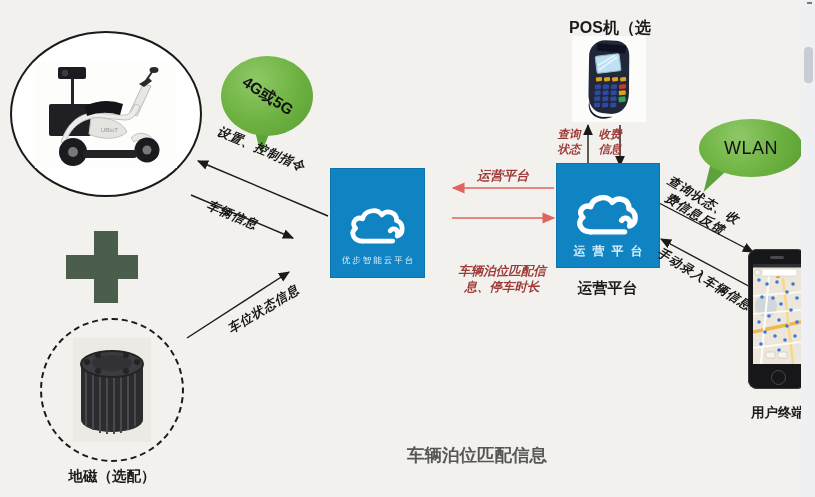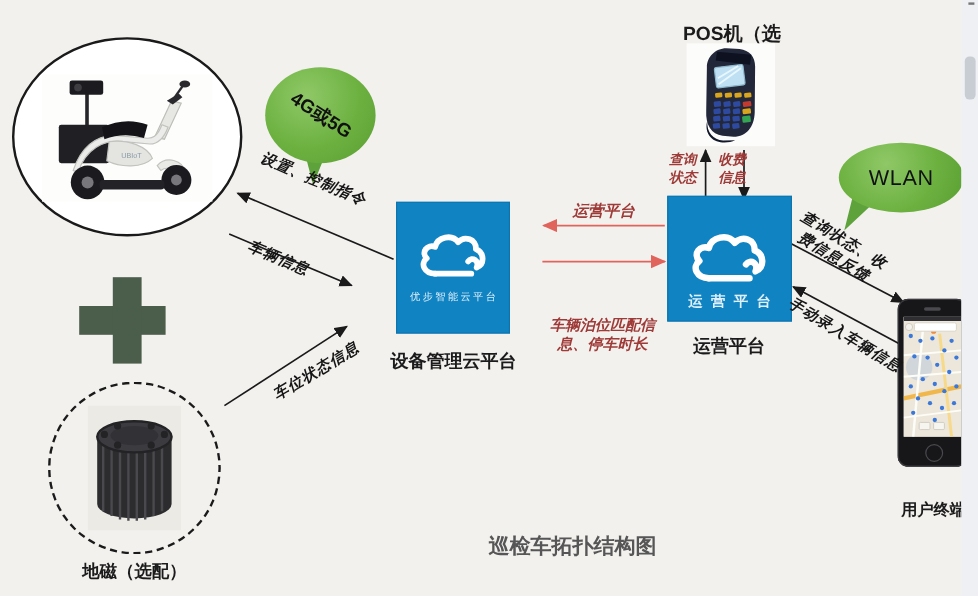--- a/index.html
+++ b/index.html
@@ -22,21 +22,21 @@
        border-radius:50%;display:flex;align-items:center;justify-content:center;}
   
   .plus-h{position:absolute;left:66px;top:255px;width:72px;height:24px;background:#4b5d4b;}
   .plus-v{position:absolute;left:94px;top:231px;width:24px;height:72px;background:#4b5d4b;}
   
   .cloud-card{position:absolute;background:#1083c3;display:flex;flex-direction:column;
        align-items:center;justify-content:flex-end;box-shadow:0 0 0 1px #0d74ad inset;}
   .cloud-card svg{display:block;margin:auto auto 0 auto;}
   .cloud-caption{color:#dff0fa;text-align:center;white-space:nowrap;}
   .cloud-card.device{left:330px;top:168px;width:95px;height:110px;}
-  .cloud-card.device .cloud-caption{font-size:8.5px;letter-spacing:2px;margin:2px 0 24px 2px;}
+  .cloud-card.device .cloud-caption{font-size:8.5px;letter-spacing:2px;margin:2px 0 11px 2px;}
   .cloud-card.op{left:556px;top:163px;width:104px;height:105px;}
   .cloud-card.op .cloud-caption{font-size:12px;font-weight:bold;letter-spacing:7px;margin:0 0 8px 7px;}
   
   .bubble{position:absolute;border-radius:50%;
        background:radial-gradient(circle at 38% 30%,#8fc867 0%,#6cb140 55%,#589e31 100%);
        display:flex;align-items:center;justify-content:center;}
   .bubble.cellular{left:221px;top:56px;width:92px;height:80px;}
   .bubble.cellular .bubble-text{transform:rotate(33deg);font-weight:bold;font-size:15.5px;color:#111;}
   .bubble.wlan{left:699px;top:119px;width:104px;height:58px;}
   .bubble.wlan .bubble-text{font-weight:normal;font-size:18px;color:#111;letter-spacing:.5px;}
@@ -154,21 +154,20 @@
   </div>
   <div class="node-label" style="left:47px;top:467px;width:130px;font-size:14.5px;text-align:center;">地磁（选配）</div>
 
   <div class="cloud-card device">
     <svg width="64" height="52" viewBox="0 0 100 72">
       <path d="M26 58 C12 58 6 45 15 38 C7 30 16 19 26 23 C29 10 48 6 56 17 C64 8 80 13 79 26 C90 30 91 46 80 50 C84 41 74 35 69 42" fill="none" stroke="#ffffff" stroke-width="7.5" stroke-linecap="round" stroke-linejoin="round"></path>
       <line x1="26" y1="58" x2="73" y2="58" stroke="#ffffff" stroke-width="7.5" stroke-linecap="round"></line>
     </svg>
     <div class="cloud-caption">优步智能云平台</div>
   </div>
-  <div class="node-label" style="left:322px;top:292px;width:112px;">设备管理云平台</div>
 
   <div class="cloud-card op">
     <svg width="72" height="54" viewBox="0 0 100 72">
       <path d="M26 58 C12 58 6 45 15 38 C7 30 16 19 26 23 C29 10 48 6 56 17 C64 8 80 13 79 26 C90 30 91 46 80 50 C84 41 74 35 69 42" fill="none" stroke="#ffffff" stroke-width="7.5" stroke-linecap="round" stroke-linejoin="round"></path>
       <line x1="26" y1="58" x2="73" y2="58" stroke="#ffffff" stroke-width="7.5" stroke-linecap="round"></line>
     </svg>
     <div class="cloud-caption">运营平台</div>
   </div>
   <div class="node-label" style="left:565px;top:279px;width:85px;">运营平台</div>
 
@@ -243,21 +242,21 @@
         <circle cx="25" cy="12" r="2.2" fill="#f08c3c"></circle>
         <rect x="0" y="0" width="48" height="3.5" fill="#2f2f33"></rect>
         <rect x="9" y="5" width="35" height="7" rx="1.5" fill="#ffffff" stroke="#d8d4c8" stroke-width="0.8"></rect>
         <circle cx="4.5" cy="8.5" r="3" fill="#f4f2ec" stroke="#cfccc2" stroke-width="0.8"></circle>
         <rect x="13" y="88" width="9" height="6" rx="1" fill="#f7f5ef" stroke="#cfccc2" stroke-width="0.8"></rect>
         <rect x="25" y="88" width="9" height="6" rx="1" fill="#f7f5ef" stroke="#cfccc2" stroke-width="0.8"></rect>
       </svg>
     </div>
     <div class="home"></div>
   </div>
-  <div class="node-label" style="left:742px;top:416px;width:72px;font-size:13.5px;">用户终端</div>
+  <div class="node-label" style="left:742px;top:404px;width:72px;font-size:13.5px;">用户终端</div>
 
   <div class="tail cellular"></div>
   <div class="bubble cellular">
     <span class="bubble-text">4G或5G</span>
   </div>
   <div class="tail wlan"></div>
   <div class="bubble wlan">
     <span class="bubble-text">WLAN</span>
   </div>
 
@@ -265,20 +264,20 @@
   <div class="ann" style="left:196px;top:208px;width:72px;transform:rotate(23deg);">车辆信息</div>
   <div class="ann" style="left:216px;top:302px;width:96px;transform:rotate(-31deg);">车位状态信息</div>
   <div class="ann" style="left:656px;top:192px;width:86px;transform:rotate(31deg);">查询状态、收费信息反馈</div>
   <div class="ann" style="left:648px;top:272px;width:112px;transform:rotate(31deg);white-space:nowrap;">手动录入车辆信息</div>
 
   <div class="ann-red" style="left:458px;top:168px;width:90px;font-size:13px;">运营平台</div>
   <div class="ann-red" style="left:452px;top:228px;width:100px;margin-top:35px;">车辆泊位匹配信息、停车时长</div>
   <div class="ann-red" style="left:555px;top:127px;width:28px;font-size:11.5px;">查询状态</div>
   <div class="ann-red" style="left:596px;top:127px;width:28px;font-size:11.5px;">收费信息</div>
 
-  <div class="title">巡检车拓扑结构图</div>
+  <div class="title">车辆泊位匹配信息</div>
 
   <div class="scroll-track">
     <div class="scroll-tick"></div>
     <div class="scroll-thumb"></div>
   </div>
 
 </div>
 
 </body></html>

